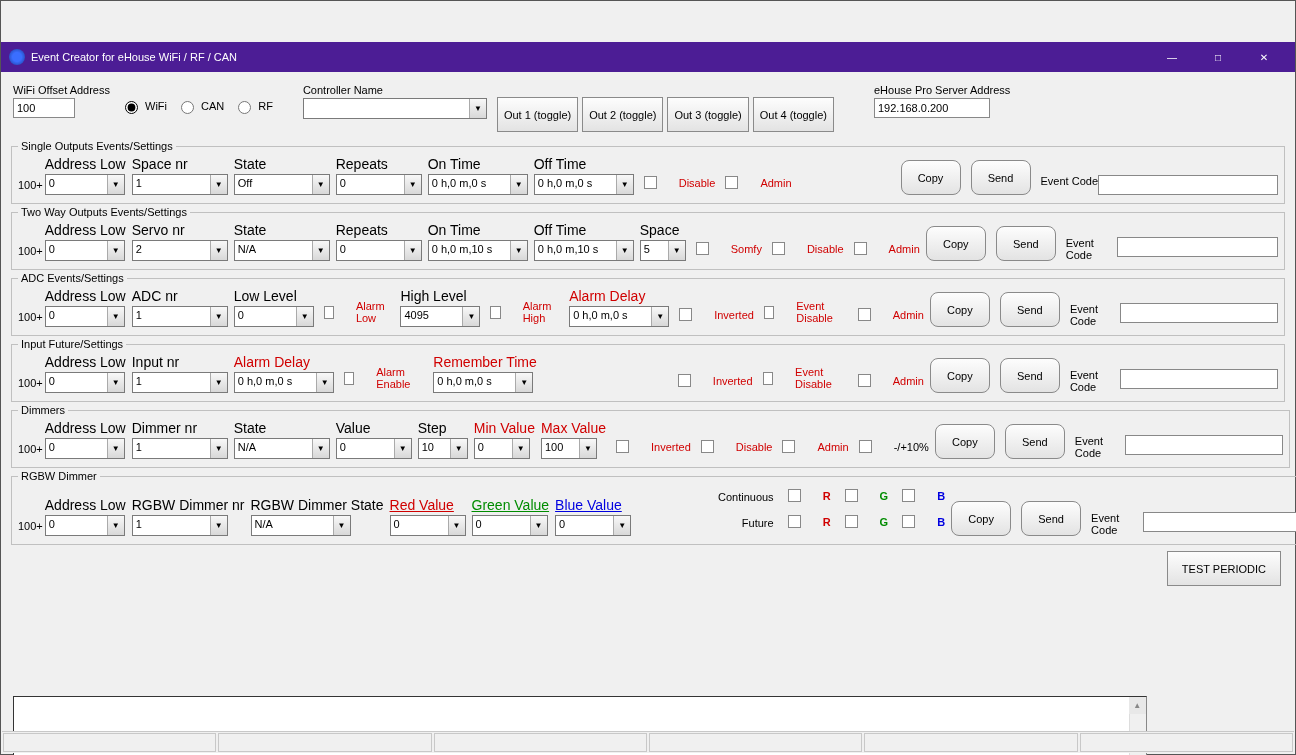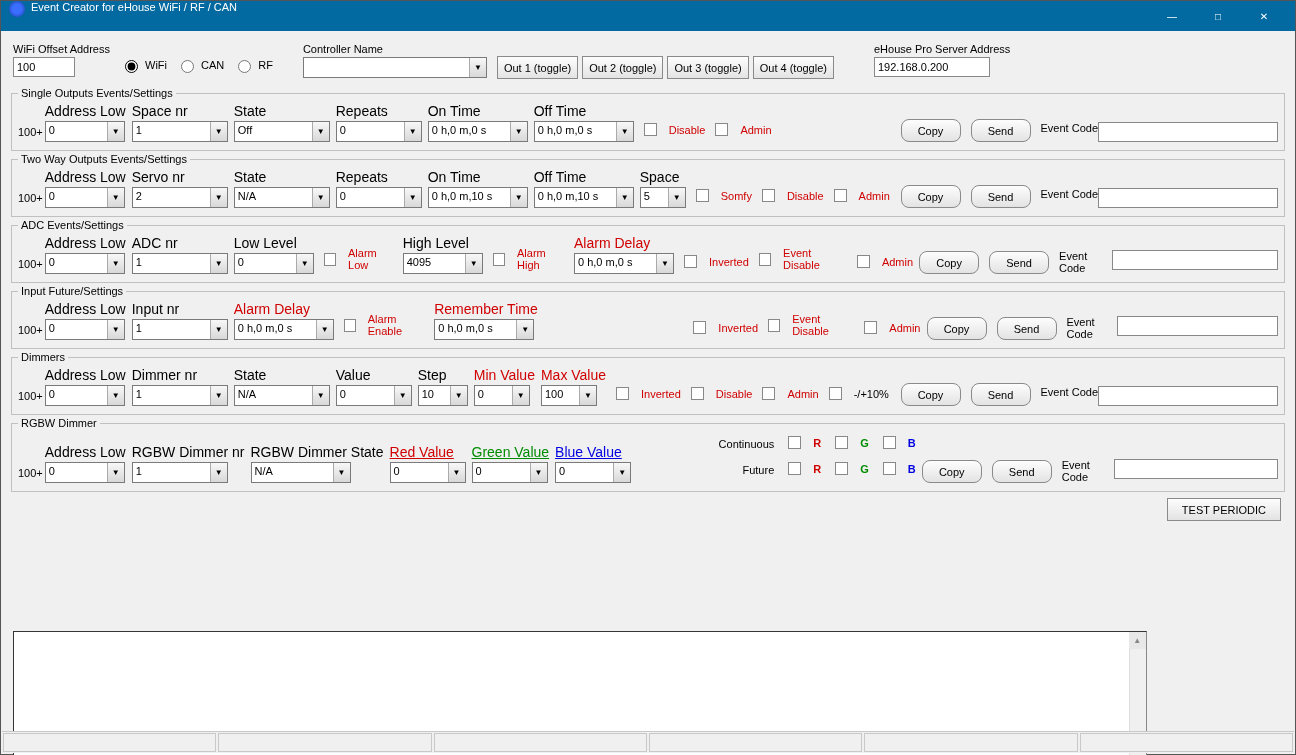--- a/index.html
+++ b/index.html
@@ -1,43 +1,43 @@
 <!DOCTYPE html>
 <html><head>
 <meta charset="utf-8">
 <style>
   * { box-sizing: border-box; }
   body { margin: 0; font-family: "Tahoma", sans-serif; font-size: 11px; background: #f0f0f0; color: #000; }
   .window { width: 1296px; height: 755px; background: #f0f0f0; border: 1px solid #555; position: relative; }
-  .titlebar { height: 30px; background: #0369a1; color: #fff; display: flex; padding: 0 8px; }
+  .titlebar { height: 30px; background: #4c1d95; color: #fff; display: flex; align-items: center; padding: 0 8px; margin-top: 41px; }
   .titlebar .glyph { width: 16px; height: 16px; background: radial-gradient(circle, #3a6eff 40%, #1a3a99 100%); border-radius: 50%; margin-right: 6px; display:inline-block;}
   .titlebar .title { flex: 1; }
   .winbtns { display:flex; gap:0; }
   .winbtn { width: 46px; height: 30px; display:flex; align-items:center; justify-content:center; color:#fff; font-family: "Segoe UI Symbol", sans-serif; font-size:10px; cursor:default;}
   .client { padding: 6px; }
   .toprow { display:flex; align-items:flex-start; gap:10px; margin: 6px 6px 8px 6px; }
   .lblabove { display:flex; flex-direction:column; }
   .lblabove > span { margin-bottom: 2px; }
   input[type=text] { height: 20px; border: 1px solid #888; background:#fff; font: inherit; padding: 1px 3px; }
   .radio-row { display:flex; align-items:center; gap:9px; margin-top:14px;}
   .radio { display:flex; align-items:center; gap:4px; }
   .radio input { accent-color:#000; }
   .combo { display:inline-flex; height:21px; border:1px solid #7a7a7a; background:#fff; align-items:stretch; }
   .combo .val { flex:1; padding:2px 3px; min-width:0; overflow:hidden; white-space:nowrap;}
   .combo .arrow { width:17px; background:linear-gradient(#f8f8f8,#d8d8d8); border-left:1px solid #aaa; display:flex; align-items:center; justify-content:center; font-size:8px;}
-  .btn { height:23px; background:linear-gradient(#fdfdfd,#e3e3e3); border:1px solid #8a8a8a; padding:2px 10px; font:inherit; cursor:default; display:inline-flex; align-items:center; justify-content:center;}
+  .btn { height:35px; background:linear-gradient(#fdfdfd,#e3e3e3); border:1px solid #8a8a8a; padding:2px 10px; font:inherit; cursor:default; display:inline-flex; align-items:center; justify-content:center;}
   .btn.small { padding:2px 6px; }
   .btn.wide { min-width:60px;border-radius:8px; }
   fieldset { border:1px solid #c0c0c0; margin: 0 4px 2px 4px; padding: 4px 6px 8px 6px; position:relative;}
   legend { padding: 0 3px; }
   .row { display:flex; align-items:flex-end; gap:6px; }
   .col { display:flex; flex-direction:column; }
   .col > .hdr { font-size:14px; margin-bottom:2px; white-space:nowrap;}
   .prefix { margin-bottom:4px; margin-right:-4px;}
-  .chk { display:inline-flex; align-items:center; gap:9px; margin-bottom:3px;}
+  .chk { display:inline-flex; align-items:center; gap:19px; margin-bottom:3px;}
   .chk input { width:13px; height:13px; border:1px solid #888; appearance:none; background:#fff;}
   .red { color:#d00000; }
   .green { color:#008c00; }
   .blue { color:#0000e0; }
   .underline { text-decoration: underline; }
   .rightcluster { margin-left:auto; display:flex; align-items:flex-end; gap:10px;}
   .eventcode-col { display:flex; flex-direction:row; }
   .eventcode-col input { width:180px; }
   .logarea { margin:10px 6px 2px 6px; display:flex; gap:8px; align-items:flex-end;}
   .logbox { flex:1; height:168px; background:#fff; border:1px inset #888; position:relative;}

